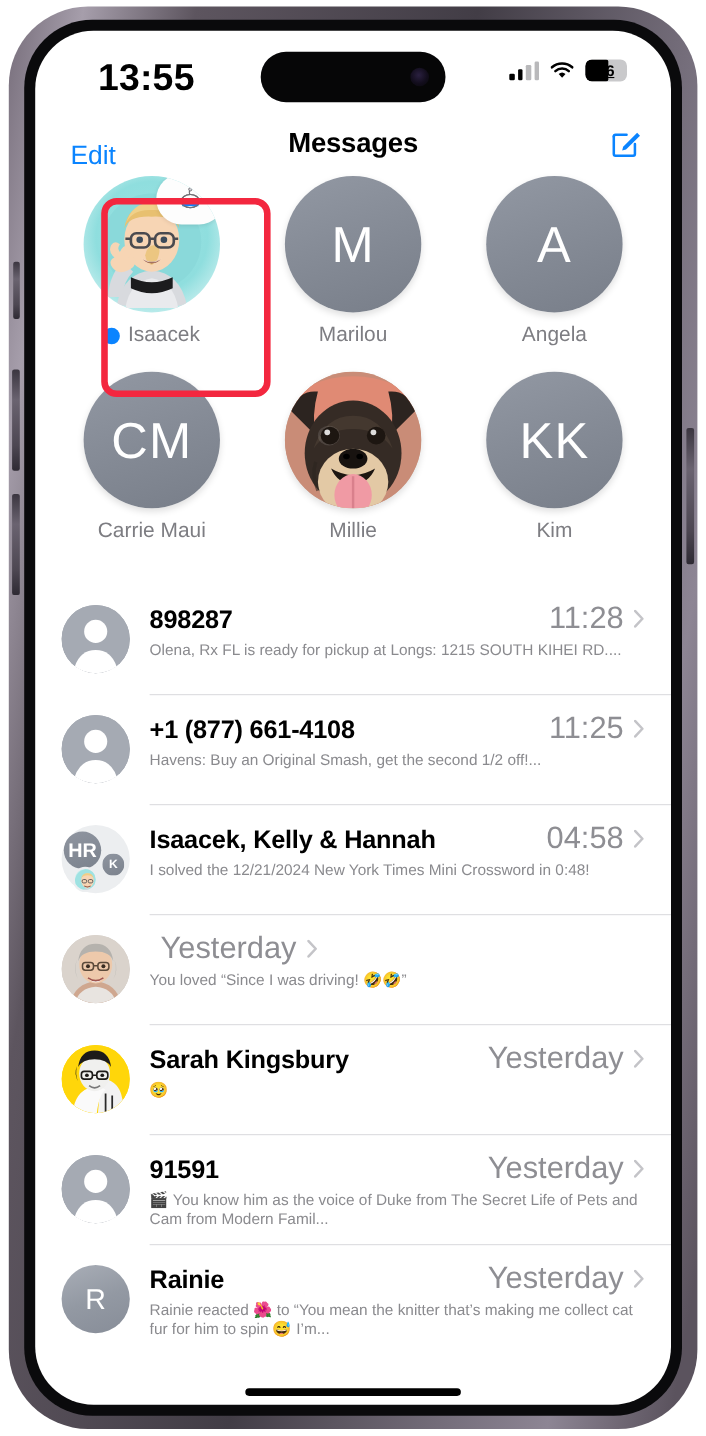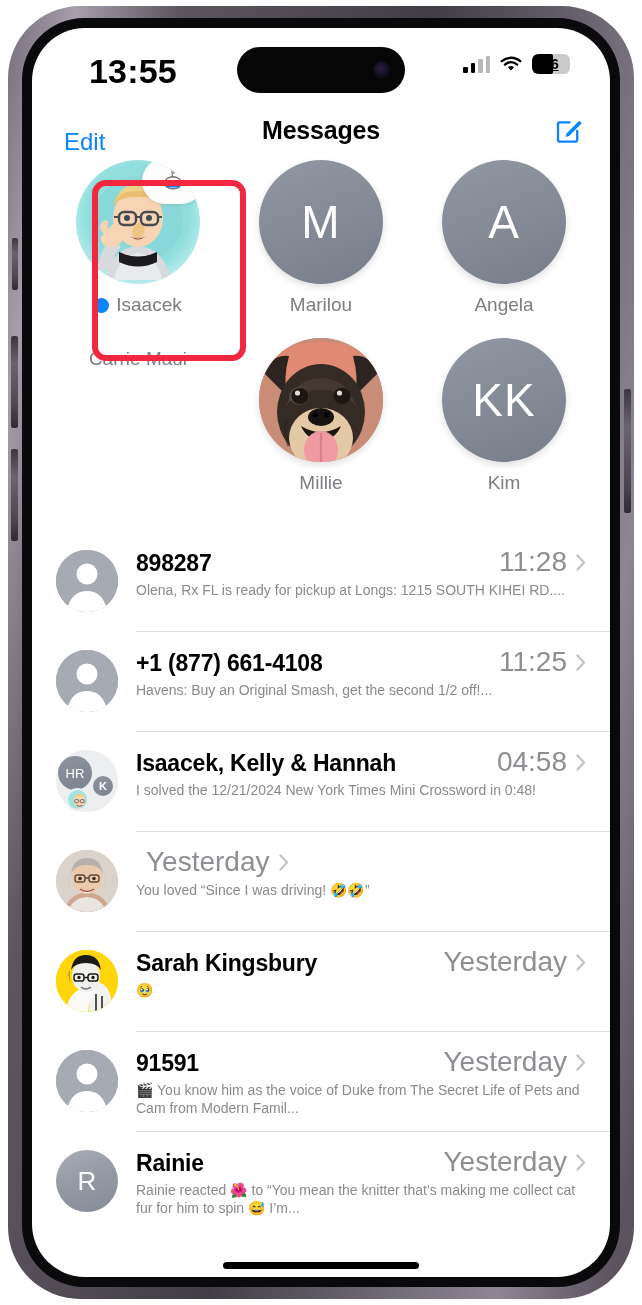--- a/index.html
+++ b/index.html
@@ -170,21 +170,21 @@
   
   .ph { width:62px; height:62px; border-radius:50%; overflow:hidden; position:relative; }
   .ph-julie { background: linear-gradient(160deg,#d9d2cc,#c3b9b2); }
   .ph-sarah { background: #ffd60a; }
   
   .grp { width:62px; height:62px; position:relative; background: transparent !important; }
   .grp-bg { position:absolute; inset:0; border-radius:50%; background:#eceef0; }
   .grp-a {
     position:absolute; left:2px; top:6px; width:34px; height:34px; border-radius:50%;
     background: linear-gradient(160deg,#8f95a0,#7b828d);
-    display:flex;align-items:center;justify-content:center;color:#fff;font-size:13px;font-weight:400;
+    display:flex;align-items:center;justify-content:center;color:#fff;font-size:18px;font-weight:700;
   }
   .grp-b {
     position:absolute; right:3px; top:24px; width:24px; height:24px; border-radius:50%;
     background: linear-gradient(160deg,#8f95a0,#7b828d);
     display:flex;align-items:center;justify-content:center;color:#fff;font-size:11px;font-weight:600;
     border:2px solid #eceef0;
   }
   .grp-c {
     position:absolute; left:10px; bottom:1px; width:23px; height:23px; border-radius:50%;
     background: radial-gradient(circle at 50% 45%, #9fe2e2, #d8f3f3);
@@ -315,20 +315,23 @@
             <div class="pin-av">
               <span class="pin-av-initials">A</span>
             </div>
             <div class="pin-name">Angela</div>
           </div>
         </div>
 
         <div class="pin-row" style="margin-top:22px">
 
           <div class="pin">
+            <div class="pin-av">
+              <span class="pin-av-initials">CM</span>
+            </div>
             <div class="pin-name">Carrie Maui</div>
           </div>
 
           <div class="pin">
             <div class="dog-av">
               <svg viewBox="0 0 124 124" width="124" height="124">
                 <rect width="124" height="124" fill="#c98c77"></rect>
                 <ellipse cx="62" cy="30" rx="52" ry="26" fill="#e08a74"></ellipse>
                 <path d="M4 34 q10 -18 26 -16 q-6 22 -2 40 Z" fill="#2c2420"></path>
                 <path d="M120 34 q-10 -18 -26 -16 q6 22 2 40 Z" fill="#2c2420"></path>

